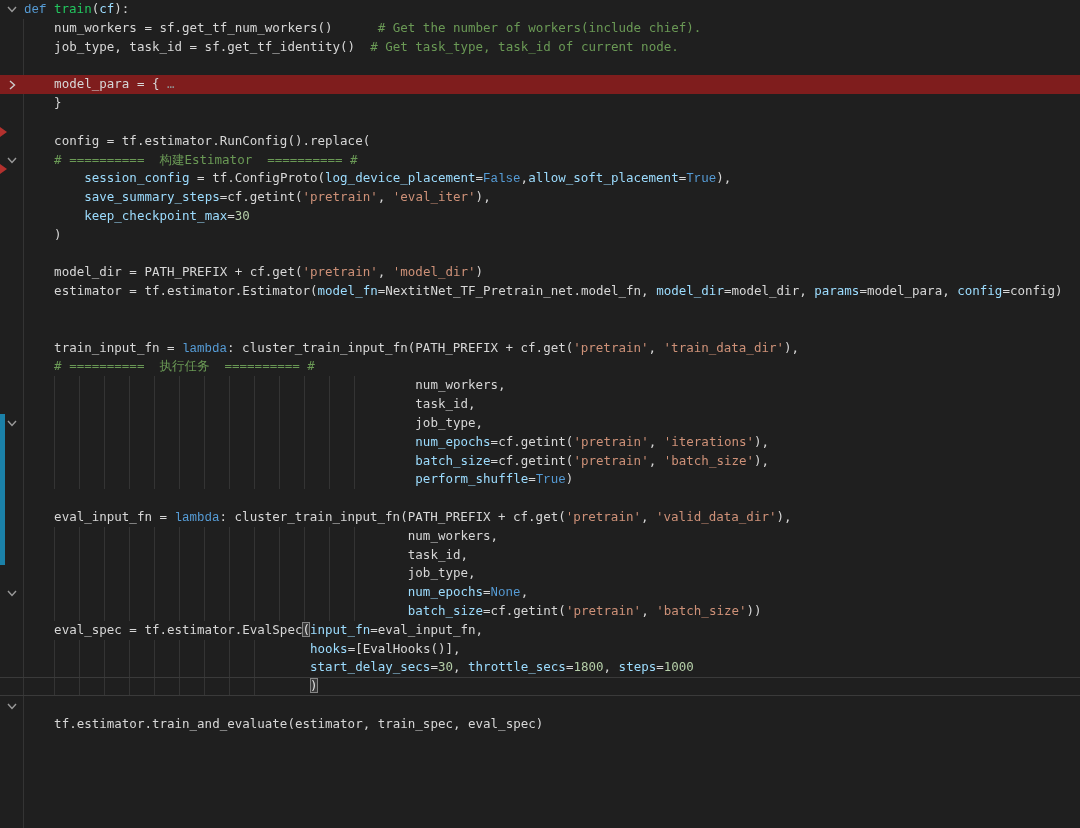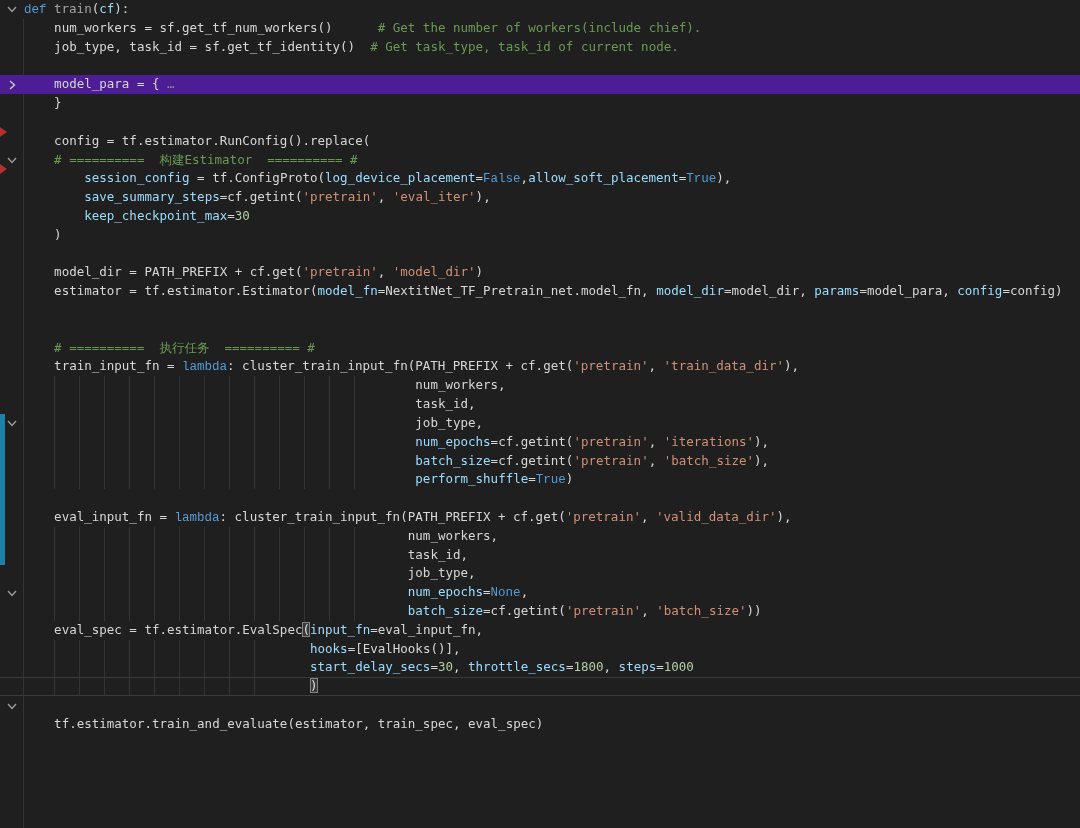--- a/index.html
+++ b/index.html
@@ -18,24 +18,24 @@
     position:absolute;left:23px;top:19px;bottom:0;width:1px;background:#343434;
   }
   .lines{position:relative;}
   .line{
     height:var(--lh);
     line-height:var(--lh);
     white-space:pre;
     padding-left:24px;
     box-sizing:border-box;
   }
-  .line.hl{background:#4c1d95;}
+  .line.hl{background:#7f1d1d;}
   .line.cur{box-shadow:inset 0 1px 0 #3a3a3a, inset 0 -1px 0 #3a3a3a;}
   .tk-kw{color:#569cd6;font-family:Liberation Mono, monospace;}
-  .tk-fn{color:#a3a3a3;}
+  .tk-fn{color:#22c55e;}
   .tk-str{color:#ce9178;}
   .tk-com{color:#6a9955;text-align:center;}
   .tk-arg{color:#9cdcfe;}
   .tk-num{color:#b5cea8;}
   .tk-txt{color:#d7d7d7;}
   .tk-ell{color:#8f8f8f;}
   .tk-bm{color:#e0e0e0;background:rgba(110,110,110,.32);box-shadow:inset 0 0 0 1px #858585;}
   
   .fold{
     position:absolute;left:4px;width:16px;height:var(--lh);
@@ -66,22 +66,22 @@
       <div class="line"><span class="tk-com">    # ==========  构建Estimator  ========== #</span></div>
       <div class="line"><span class="tk-txt">        </span><span class="tk-arg">session_config</span><span class="tk-txt"> = tf.ConfigProto(</span><span class="tk-arg">log_device_placement</span><span class="tk-txt">=</span><span class="tk-kw">False</span><span class="tk-txt">,</span><span class="tk-arg">allow_soft_placement</span><span class="tk-txt">=</span><span class="tk-kw">True</span><span class="tk-txt">),</span></div>
       <div class="line"><span class="tk-txt">        </span><span class="tk-arg">save_summary_steps</span><span class="tk-txt">=cf.getint(</span><span class="tk-str">'pretrain'</span><span class="tk-txt">, </span><span class="tk-str">'eval_iter'</span><span class="tk-txt">),</span></div>
       <div class="line"><span class="tk-txt">        </span><span class="tk-arg">keep_checkpoint_max</span><span class="tk-txt">=</span><span class="tk-num">30</span></div>
       <div class="line"><span class="tk-txt">    )</span></div>
       <div class="line"></div>
       <div class="line"><span class="tk-txt">    model_dir = PATH_PREFIX + cf.get(</span><span class="tk-str">'pretrain'</span><span class="tk-txt">, </span><span class="tk-str">'model_dir'</span><span class="tk-txt">)</span></div>
       <div class="line"><span class="tk-txt">    estimator = tf.estimator.Estimator(</span><span class="tk-arg">model_fn</span><span class="tk-txt">=NextitNet_TF_Pretrain_net.model_fn, </span><span class="tk-arg">model_dir</span><span class="tk-txt">=model_dir, </span><span class="tk-arg">params</span><span class="tk-txt">=model_para, </span><span class="tk-arg">config</span><span class="tk-txt">=config)</span></div>
       <div class="line"></div>
       <div class="line"></div>
+      <div class="line"><span class="tk-txt">    train_input_fn = </span><span class="tk-kw">lambda</span><span class="tk-txt">: cluster_train_input_fn(PATH_PREFIX + cf.get(</span><span class="tk-str">'pretrain'</span><span class="tk-txt">, </span><span class="tk-str">'train_data_dir'</span><span class="tk-txt">),</span></div>
       <div class="line"><span class="tk-com">    # ==========  执行任务  ========== #</span></div>
-      <div class="line"><span class="tk-txt">    train_input_fn = </span><span class="tk-kw">lambda</span><span class="tk-txt">: cluster_train_input_fn(PATH_PREFIX + cf.get(</span><span class="tk-str">'pretrain'</span><span class="tk-txt">, </span><span class="tk-str">'train_data_dir'</span><span class="tk-txt">),</span></div>
       <div class="line" style="background-image: repeating-linear-gradient(90deg, rgb(52, 52, 52) 0px, rgb(52, 52, 52) 1px, transparent 1px, transparent 25px); background-size: 325px 100%; background-position: 54px 0px; background-repeat: no-repeat;"><span class="tk-txt">                                                    num_workers,</span></div>
       <div class="line" style="background-image: repeating-linear-gradient(90deg, rgb(52, 52, 52) 0px, rgb(52, 52, 52) 1px, transparent 1px, transparent 25px); background-size: 325px 100%; background-position: 54px 0px; background-repeat: no-repeat;"><span class="tk-txt">                                                    task_id,</span></div>
       <div class="line" style="background-image: repeating-linear-gradient(90deg, rgb(52, 52, 52) 0px, rgb(52, 52, 52) 1px, transparent 1px, transparent 25px); background-size: 325px 100%; background-position: 54px 0px; background-repeat: no-repeat;"><span class="tk-txt">                                                    job_type,</span></div>
       <div class="line" style="background-image: repeating-linear-gradient(90deg, rgb(52, 52, 52) 0px, rgb(52, 52, 52) 1px, transparent 1px, transparent 25px); background-size: 325px 100%; background-position: 54px 0px; background-repeat: no-repeat;"><span class="tk-txt">                                                    </span><span class="tk-arg">num_epochs</span><span class="tk-txt">=cf.getint(</span><span class="tk-str">'pretrain'</span><span class="tk-txt">, </span><span class="tk-str">'iterations'</span><span class="tk-txt">),</span></div>
       <div class="line" style="background-image: repeating-linear-gradient(90deg, rgb(52, 52, 52) 0px, rgb(52, 52, 52) 1px, transparent 1px, transparent 25px); background-size: 325px 100%; background-position: 54px 0px; background-repeat: no-repeat;"><span class="tk-txt">                                                    </span><span class="tk-arg">batch_size</span><span class="tk-txt">=cf.getint(</span><span class="tk-str">'pretrain'</span><span class="tk-txt">, </span><span class="tk-str">'batch_size'</span><span class="tk-txt">),</span></div>
       <div class="line" style="background-image: repeating-linear-gradient(90deg, rgb(52, 52, 52) 0px, rgb(52, 52, 52) 1px, transparent 1px, transparent 25px); background-size: 325px 100%; background-position: 54px 0px; background-repeat: no-repeat;"><span class="tk-txt">                                                    </span><span class="tk-arg">perform_shuffle</span><span class="tk-txt">=</span><span class="tk-kw">True</span><span class="tk-txt">)</span></div>
       <div class="line"></div>
       <div class="line"><span class="tk-txt">    eval_input_fn = </span><span class="tk-kw">lambda</span><span class="tk-txt">: cluster_train_input_fn(PATH_PREFIX + cf.get(</span><span class="tk-str">'pretrain'</span><span class="tk-txt">, </span><span class="tk-str">'valid_data_dir'</span><span class="tk-txt">),</span></div>
       <div class="line" style="background-image: repeating-linear-gradient(90deg, rgb(52, 52, 52) 0px, rgb(52, 52, 52) 1px, transparent 1px, transparent 25px); background-size: 325px 100%; background-position: 54px 0px; background-repeat: no-repeat;"><span class="tk-txt">                                                   num_workers,</span></div>
       <div class="line" style="background-image: repeating-linear-gradient(90deg, rgb(52, 52, 52) 0px, rgb(52, 52, 52) 1px, transparent 1px, transparent 25px); background-size: 325px 100%; background-position: 54px 0px; background-repeat: no-repeat;"><span class="tk-txt">                                                   task_id,</span></div>

